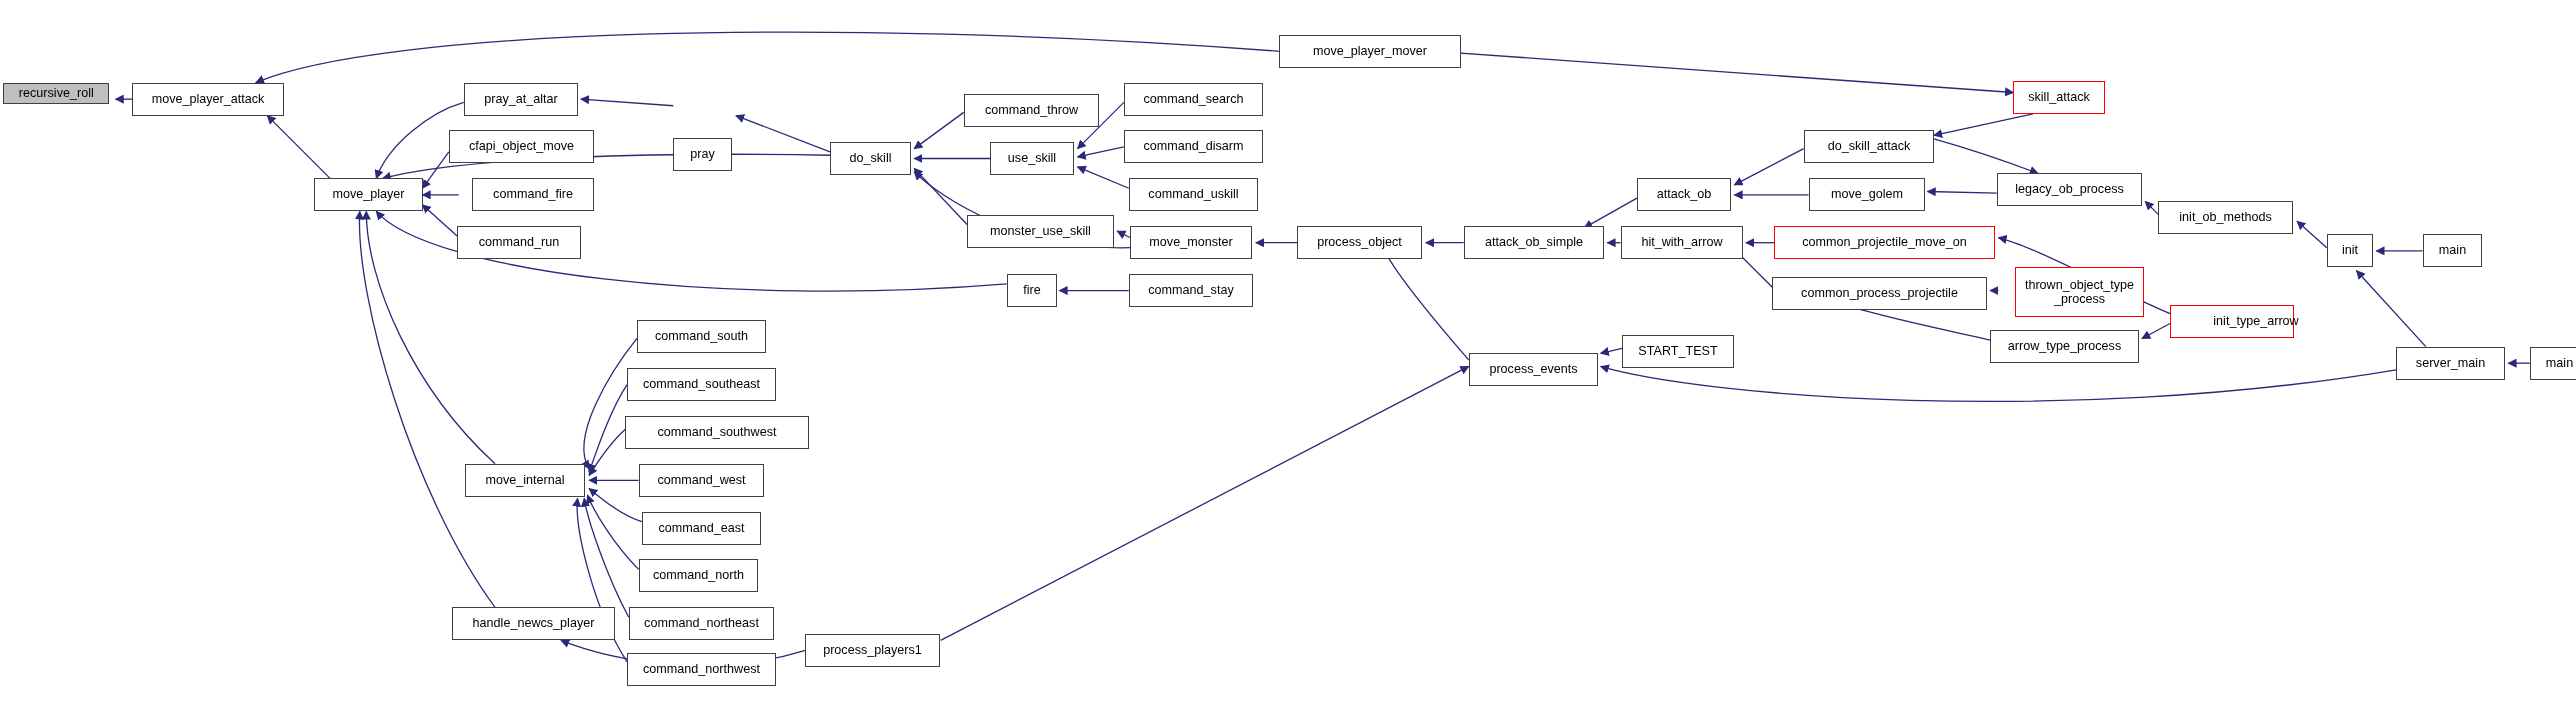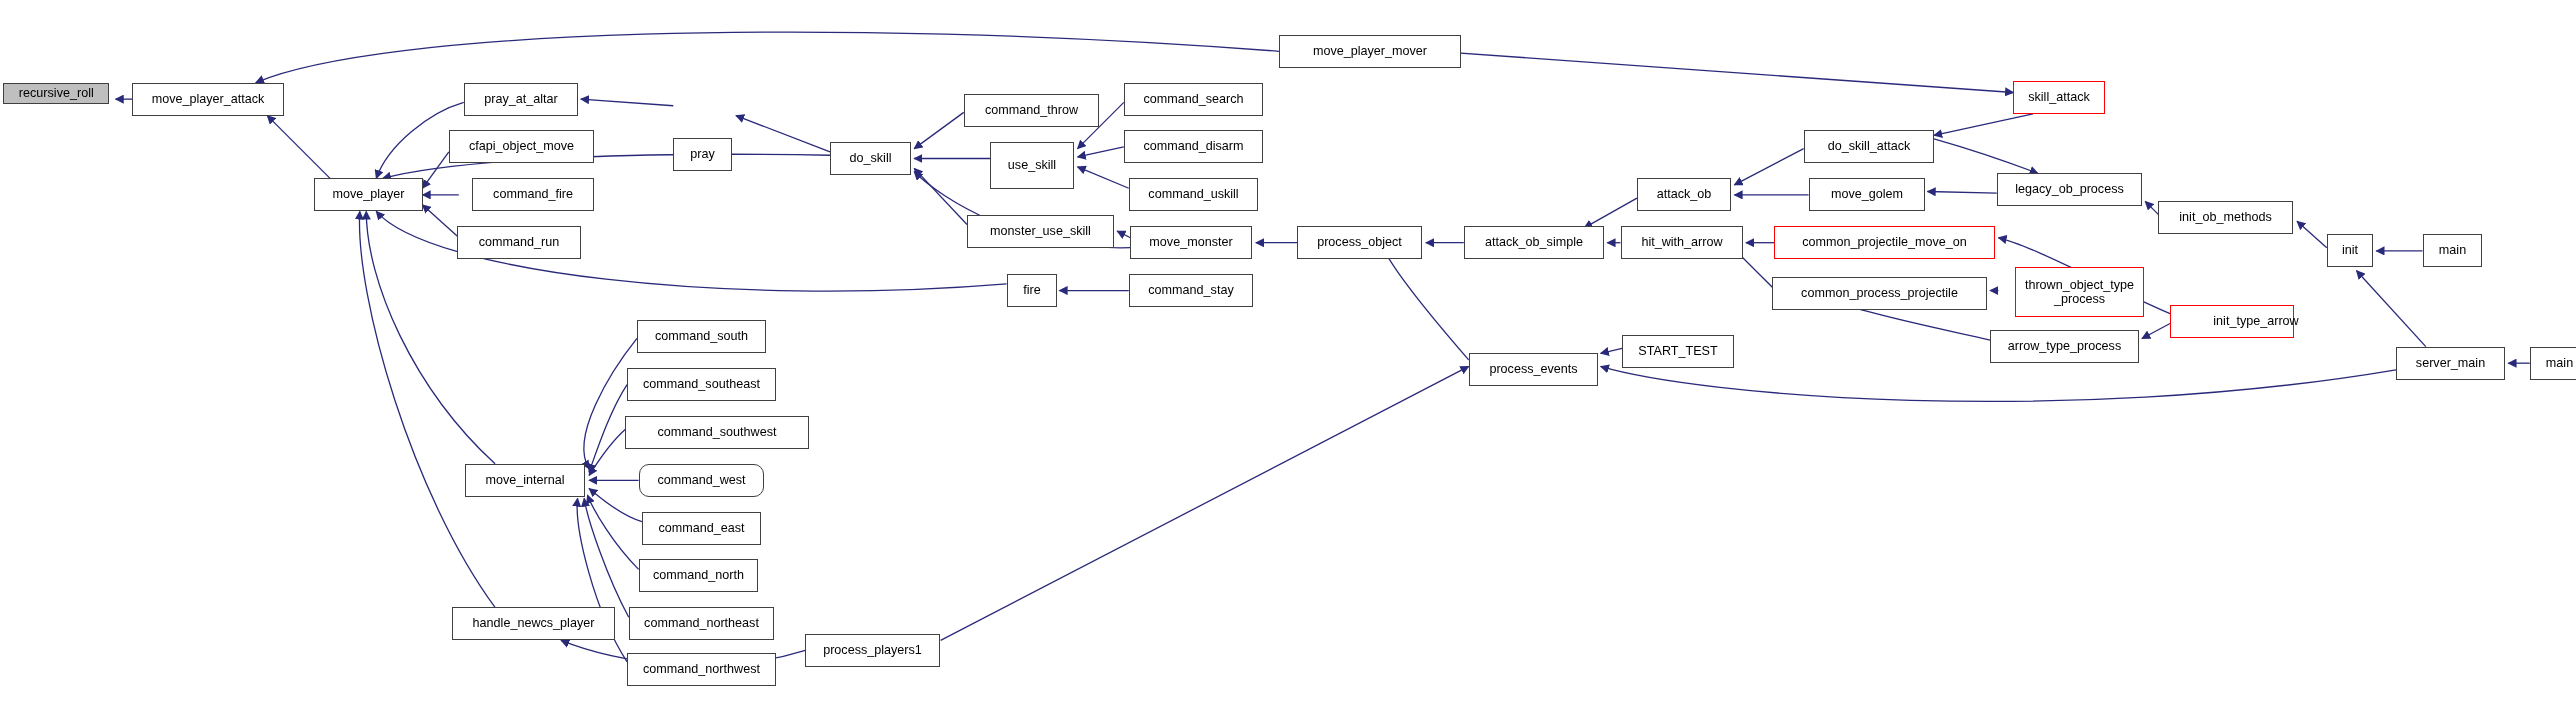--- a/index.html
+++ b/index.html
@@ -88,21 +88,21 @@
       <div class="node" style="left: 1279px; top: 35px; width: 182px; height: 33px;">move_player_mover</div>
       <div class="node red" style="left: 2013px; top: 81px; width: 92px; height: 33px;">skill_attack</div>
       <div class="node" style="left: 314px; top: 178px; width: 109px; height: 33px;">move_player</div>
       <div class="node" style="left: 464px; top: 83px; width: 114px; height: 33px;">pray_at_altar</div>
       <div class="node" style="left: 449px; top: 130px; width: 145px; height: 33px;">cfapi_object_move</div>
       <div class="node" style="left: 459px; top: 178px; width: 122px; height: 33px; margin-left: 13px;">command_fire</div>
       <div class="node" style="left: 457px; top: 226px; width: 124px; height: 33px;">command_run</div>
       <div class="node" style="left: 673px; top: 94px; width: 59px; height: 33px; margin-top: 44px;">pray</div>
       <div class="node" style="left: 830px; top: 142px; width: 81px; height: 33px;">do_skill</div>
       <div class="node" style="left: 964px; top: 94px; width: 135px; height: 33px;">command_throw</div>
-      <div class="node" style="left: 990px; top: 142px; width: 84px; height: 47px;">use_skill</div>
+      <div class="node" style="left: 990px; top: 142px; width: 84px; height: 33px;">use_skill</div>
       <div class="node" style="left: 1124px; top: 83px; width: 139px; height: 33px;">command_search</div>
       <div class="node" style="left: 1124px; top: 130px; width: 139px; height: 33px;">command_disarm</div>
       <div class="node" style="left: 1129px; top: 178px; width: 129px; height: 33px;">command_uskill</div>
       <div class="node" style="left: 967px; top: 215px; width: 147px; height: 33px;">monster_use_skill</div>
       <div class="node" style="left: 1007px; top: 274px; width: 50px; height: 33px;">fire</div>
       <div class="node" style="left: 1129px; top: 274px; width: 124px; height: 33px;">command_stay</div>
       <div class="node" style="left: 1130px; top: 226px; width: 122px; height: 33px;">move_monster</div>
       <div class="node" style="left: 1297px; top: 226px; width: 125px; height: 33px;">process_object</div>
       <div class="node" style="left: 1464px; top: 226px; width: 140px; height: 33px;">attack_ob_simple</div>
       <div class="node" style="left: 1621px; top: 226px; width: 122px; height: 33px;">hit_with_arrow</div>
@@ -119,21 +119,21 @@
       <div class="node red" style="left: 2170px; top: 305px; width: 124px; height: 33px; padding-left: 48px;">init_type_arrow</div>
       <div class="node" style="left: 2327px; top: 234px; width: 46px; height: 33px;">init</div>
       <div class="node" style="left: 2423px; top: 234px; width: 59px; height: 33px;">main</div>
       <div class="node" style="left: 2396px; top: 347px; width: 109px; height: 33px;">server_main</div>
       <div class="node" style="left: 2530px; top: 347px; width: 59px; height: 33px;">main</div>
       <div class="node" style="left: 1469px; top: 353px; width: 129px; height: 33px;">process_events</div>
       <div class="node" style="left: 1622px; top: 335px; width: 112px; height: 33px;">START_TEST</div>
       <div class="node" style="left: 637px; top: 320px; width: 129px; height: 33px;">command_south</div>
       <div class="node" style="left: 627px; top: 368px; width: 149px; height: 33px;">command_southeast</div>
       <div class="node" style="left: 625px; top: 416px; width: 184px; height: 33px;">command_southwest</div>
-      <div class="node" style="left: 639px; top: 464px; width: 125px; height: 33px; border-radius: 10px;">command_west</div>
+      <div class="node" style="left: 639px; top: 464px; width: 125px; height: 33px;">command_west</div>
       <div class="node" style="left: 642px; top: 512px; width: 119px; height: 33px;">command_east</div>
       <div class="node" style="left: 639px; top: 559px; width: 119px; height: 33px;">command_north</div>
       <div class="node" style="left: 629px; top: 607px; width: 145px; height: 33px;">command_northeast</div>
       <div class="node" style="left: 627px; top: 653px; width: 149px; height: 33px;">command_northwest</div>
       <div class="node" style="left: 465px; top: 464px; width: 120px; height: 33px;">move_internal</div>
       <div class="node" style="left: 452px; top: 607px; width: 163px; height: 33px;">handle_newcs_player</div>
       <div class="node" style="left: 805px; top: 634px; width: 135px; height: 33px;">process_players1</div>
     </div>
 </div>
 

